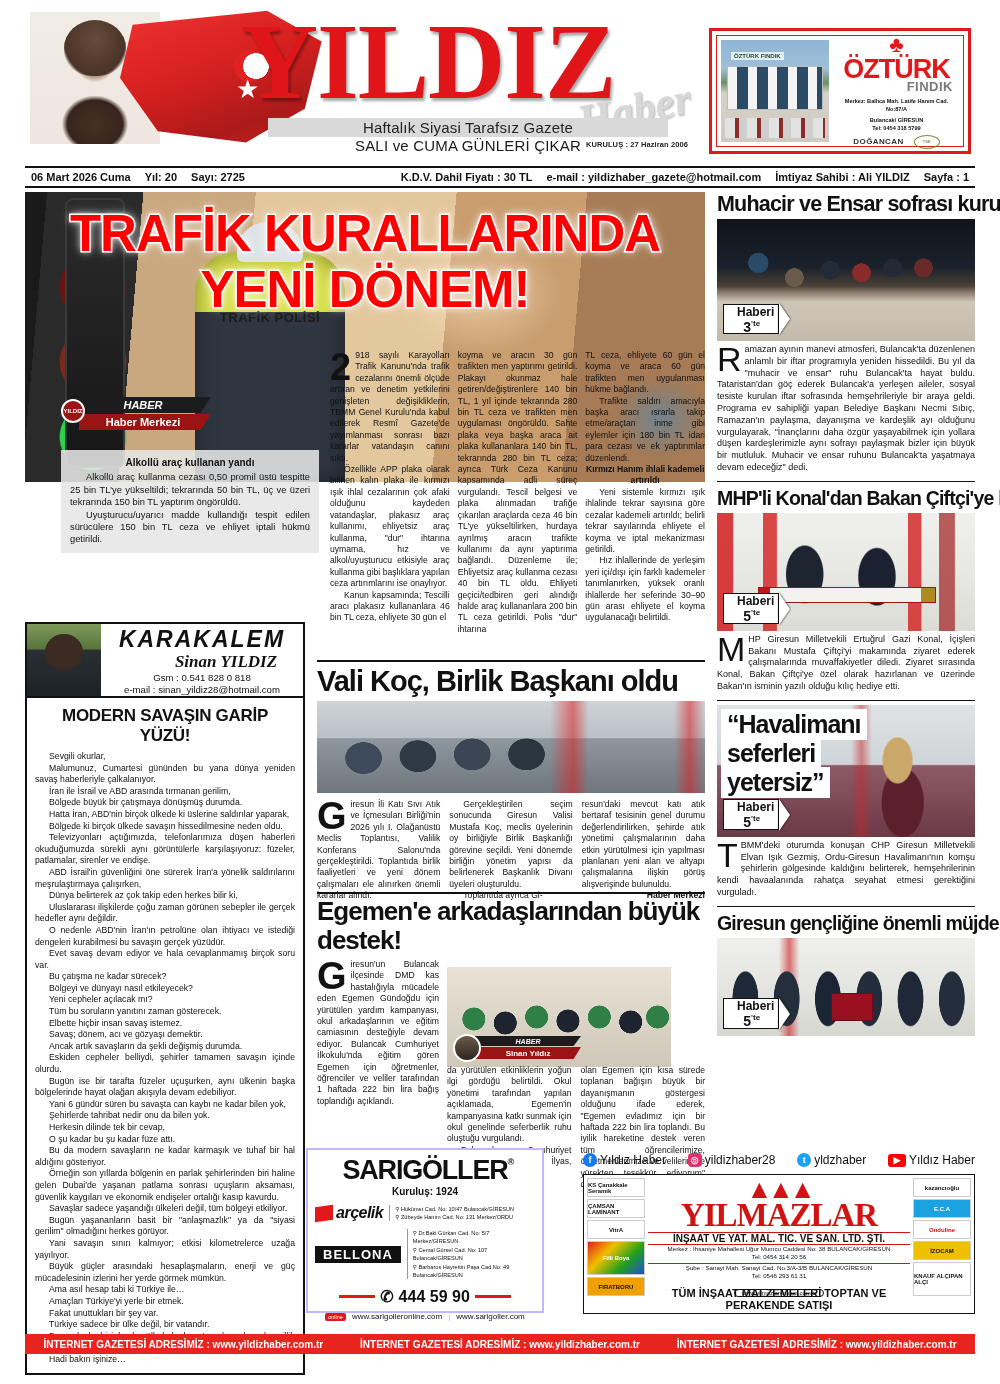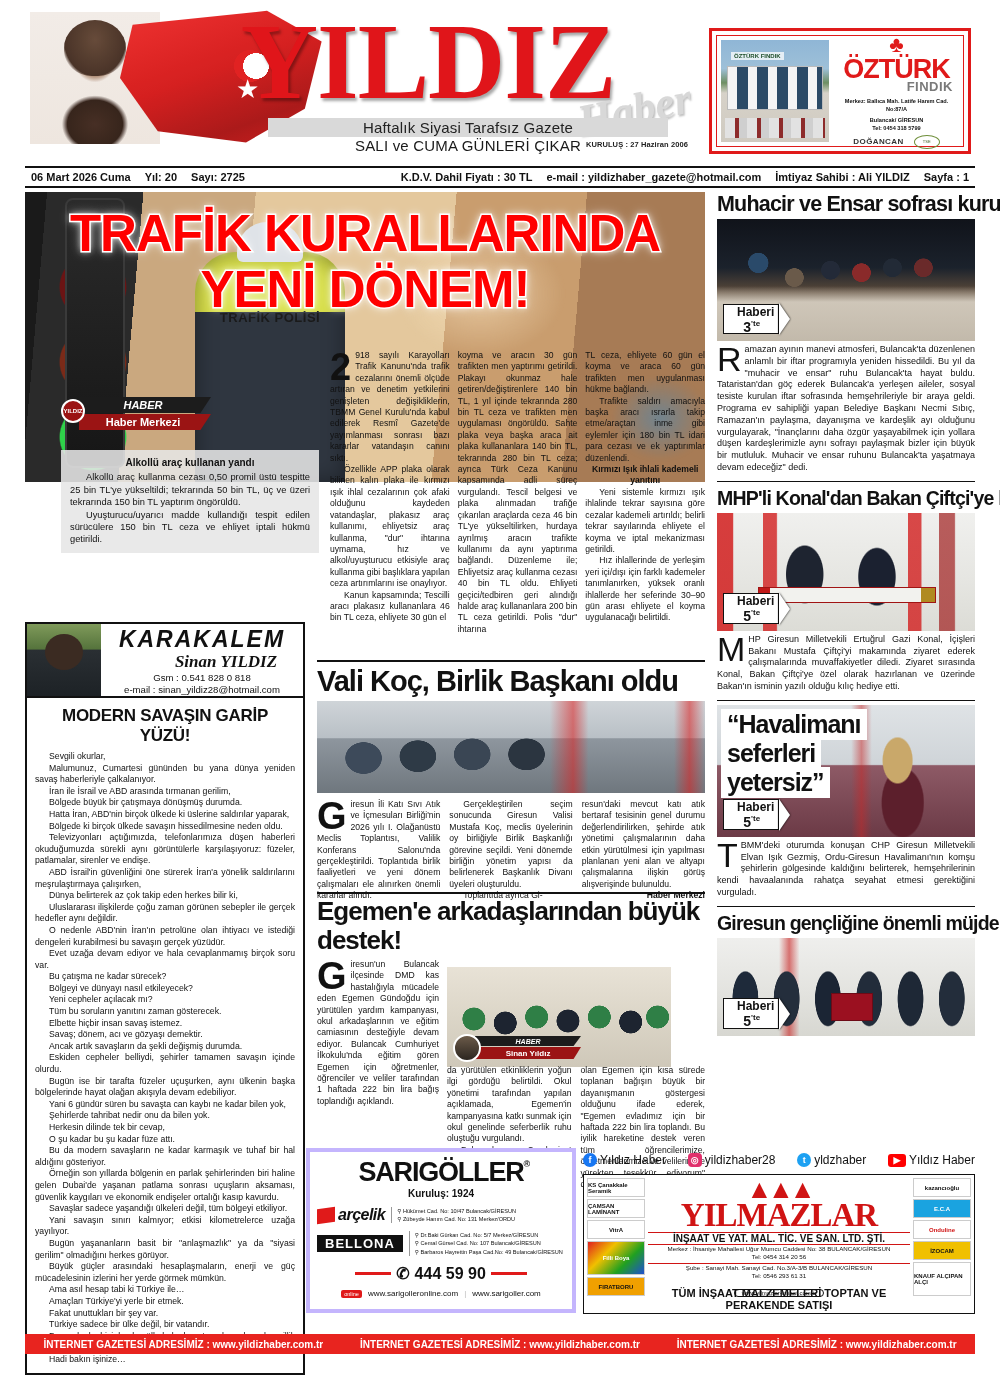--- a/index.html
+++ b/index.html
@@ -368,22 +368,22 @@
   .hl-quote { position:absolute; left:6px; top:6px; width:160px; z-index:5;}
   .hl-quote span {
     display:inline-block; background:#fff; color:#111; font-weight:bold; font-size:25px;
     line-height:27px; padding:0 4px; margin-bottom:2px; letter-spacing:-1px;
     box-shadow: 0 0 0 2px #fff;
     text-align: right;
   }
 
   
   .ad-sari {
-    position: absolute; left: 306px; top: 1148px; width: 270px; height: 165px;
-    border: 4px solid #c4b5fd; background:#fff; padding: 5px 7px;
+    position: absolute; left: 306px; top: 1148px; width: 238px; height: 165px;
+    border: 2px solid #c4b5fd; background:#fff; padding: 5px 7px;
   }
   .sari-name { text-align:center; font-size:27px; font-weight:bold; letter-spacing:-1.2px; position:relative;}
   .sari-name sup { font-size:9px; position:absolute; top:2px; }
   .sari-kur { text-align:center; font-size:10px; font-weight:bold; margin-top:0px;}
   .sari-row { display:flex; align-items:center; gap:6px; margin-top:7px;}
   .arcelik-logo { display:flex; align-items:center; gap:3px;}
   .arcelik-sq { width:18px; height:15px; background:#e01a1a; transform: skewY(-8deg);}
   .arcelik-t { font-size:16px; font-style:italic; font-weight:bold; letter-spacing:-.5px;}
   .bellona-logo { background:#111; color:#fff; font-size:13px; font-weight:bold; letter-spacing:1px; padding:1px 8px;}
   .sari-addr { font-size:5.6px; line-height:8.4px; border-left:1px solid #999; padding-left:5px; flex:1;}
@@ -502,21 +502,21 @@
           <p class="noind"><span class="dropcap">2</span><span>918 sayılı Karayolları Trafik Kanunu'nda trafik cezalarını önemli ölçüde artıran ve denetim yetkilerini genişleten değişikliklerin, TBMM Genel Kurulu'nda kabul edilerek Resmî Gazete'de yayımlanması sonrası bazı kararlar vatandaşın canını sıktı.</span></p>
           <p>Özellikle APP plaka olarak bilinen kalın plaka ile kırmızı ışık ihlal cezalarının çok afaki olduğunu kaydeden vatandaşlar, plakasız araç kullanımı, ehliyetsiz araç kullanma, "dur" ihtarına uymama, hız ve alkol/uyuşturucu etkisiyle araç kullanma gibi başlıklara yapılan ceza artırımlarını ise onaylıyor.</p>
           <p>Kanun kapsamında; Tescilli aracı plakasız kullananlara 46 bin TL ceza, ehliyete 30 gün el</p>
         </div>
         <div class="lead-col">
           <p class="noind">koyma ve aracın 30 gün trafikten men yaptırımı getirildi. Plakayı okunmaz hale getiren/değiştirenlere 140 bin TL, 1 yıl içinde tekrarında 280 bin TL ceza ve trafikten men uygulaması öngörüldü. Sahte plaka veya başka araca ait plaka kullananlara 140 bin TL, tekrarında 280 bin TL ceza; ayrıca Türk Ceza Kanunu kapsamında adli süreç vurgulandı. Tescil belgesi ve plaka alınmadan trafiğe çıkarılan araçlarda ceza 46 bin TL'ye yükseltilirken, hurdaya ayrılmış aracın trafikte kullanımı da aynı yaptırıma bağlandı. Düzenleme ile; Ehliyetsiz araç kullanma cezası 40 bin TL oldu. Ehliyeti geçici/tedbiren geri alındığı halde araç kullananlara 200 bin TL ceza getirildi. Polis "dur" ihtarına</p>
         </div>
         <div class="lead-col">
           <p class="noind">TL ceza, ehliyete 60 gün el koyma ve araca 60 gün trafikten men uygulanması hükme bağlandı.</p>
           <p>Trafikte saldırı amacıyla başka aracı ısrarla takip etme/araçtan inme gibi eylemler için 180 bin TL idari para cezası ve ek yaptırımlar düzenlendi.</p>
-          <p class="sub">Kırmızı Işık ihlali kademeli yanıtını</p>
+          <p class="sub">Kırmızı Hanım ihlali kademeli artırıldı</p>
           <p>Yeni sistemle kırmızı ışık ihlalinde tekrar sayısına göre cezalar kademeli artırıldı; belirli tekrar sayılarında ehliyete el koyma ve iptal mekanizması getirildi.</p>
           <p>Hız ihlallerinde de yerleşim yeri içi/dışı için farklı kademeler tanımlanırken, yüksek oranlı ihlallerde her seferinde 30–90 gün arası ehliyete el koyma uygulanacağı belirtildi.</p>
         </div>
       </div>
     </div>
 
     <div class="karakalem-wrap">
       <div class="kk-head">
         <div class="kk-photo"></div>
         <div class="kk-txt">
@@ -533,39 +533,39 @@
             <p>Malumunuz, Cumartesi gününden bu yana dünya yeniden savaş haberleriyle çalkalanıyor.</p>
             <p>İran ile İsrail ve ABD arasında tırmanan gerilim,</p>
             <p>Bölgede büyük bir çatışmaya dönüşmüş durumda.</p>
             <p>Hatta İran, ABD'nin birçok ülkede ki üslerine saldırılar yaparak,</p>
             <p>Bölgede ki birçok ülkede savaşın hissedilmesine neden oldu.</p>
             <p>Televizyonları açtığımızda, telefonlarımıza düşen haberleri okuduğumuzda sürekli aynı görüntülerle karşılaşıyoruz: füzeler, patlamalar, sirenler ve endişe.</p>
             <p>ABD İsrail'in güvenliğini öne sürerek İran'a yönelik saldırılarını meşrulaştırmaya çalışırken,</p>
             <p>Dünya belirterek az çok takip eden herkes bilir ki,</p>
             <p>Uluslararası ilişkilerde çoğu zaman görünen sebepler ile gerçek hedefler aynı değildir.</p>
             <p>O nedenle ABD'nin İran'ın petrolüne olan ihtiyacı ve istediği dengeleri kurabilmesi bu savaşın gerçek yüzüdür.</p>
-            <p>Evet uzağa devam ediyor ve hala cevaplanmamış birçok soru var.</p>
+            <p>Evet savaş devam ediyor ve hala cevaplanmamış birçok soru var.</p>
             <p>Bu çatışma ne kadar sürecek?</p>
             <p>Bölgeyi ve dünyayı nasıl etkileyecek?</p>
             <p>Yeni cepheler açılacak mı?</p>
             <p>Tüm bu soruların yanıtını zaman gösterecek.</p>
             <p>Elbette hiçbir insan savaş istemez.</p>
             <p>Savaş; dönem, acı ve gözyaşı demektir.</p>
             <p>Ancak artık savaşların da şekli değişmiş durumda.</p>
             <p>Eskiden cepheler belliydi, şehirler tamamen savaşın içinde olurdu.</p>
             <p>Bugün ise bir tarafta füzeler uçuşurken, aynı ülkenin başka bölgelerinde hayat olağan akışıyla devam edebiliyor.</p>
             <p>Yani 6 gündür süren bu savaşta can kaybı ne kadar bilen yok,</p>
             <p>Şehirlerde tahribat nedir onu da bilen yok.</p>
             <p>Herkesin dilinde tek bir cevap,</p>
             <p>O şu kadar bu şu kadar füze attı.</p>
             <p>Bu da modern savaşların ne kadar karmaşık ve tuhaf bir hal aldığını gösteriyor.</p>
             <p>Örneğin son yıllarda bölgenin en parlak şehirlerinden biri haline gelen Dubai'de yaşanan patlama sonrası uçuşların aksaması, güvenlik kaygıları ve ekonomik endişeler ortalığı kasıp kavurdu.</p>
             <p>Savaşlar sadece yaşandığı ülkeleri değil, tüm bölgeyi etkiliyor.</p>
+            <p>Bugün yaşananların basit bir "anlaşmazlık" ya da "siyasi gerilim" olmadığını herkes görüyor.</p>
             <p>Yani savaşın sınırı kalmıyor; etkisi kilometrelerce uzağa yayılıyor.</p>
-            <p>Bugün yaşananların basit bir "anlaşmazlık" ya da "siyasi gerilim" olmadığını herkes görüyor.</p>
             <p>Büyük güçler arasındaki hesaplaşmaların, enerji ve güç mücadelesinin izlerini her yerde görmek mümkün.</p>
             <p>Ama asıl hesap tabi ki Türkiye ile…</p>
             <p>Amaçları Türkiye'yi yerle bir etmek.</p>
             <p>Fakat unuttukları bir şey var.</p>
             <p>Türkiye sadece bir ülke değil, bir vatandır.</p>
             <p>Bu nedenle bizi başka ülkelerle karıştırmak sadece bencillik olur.</p>
             <p>Hadi bakın işinize…</p>
           </div>
       </div>
     </div>

